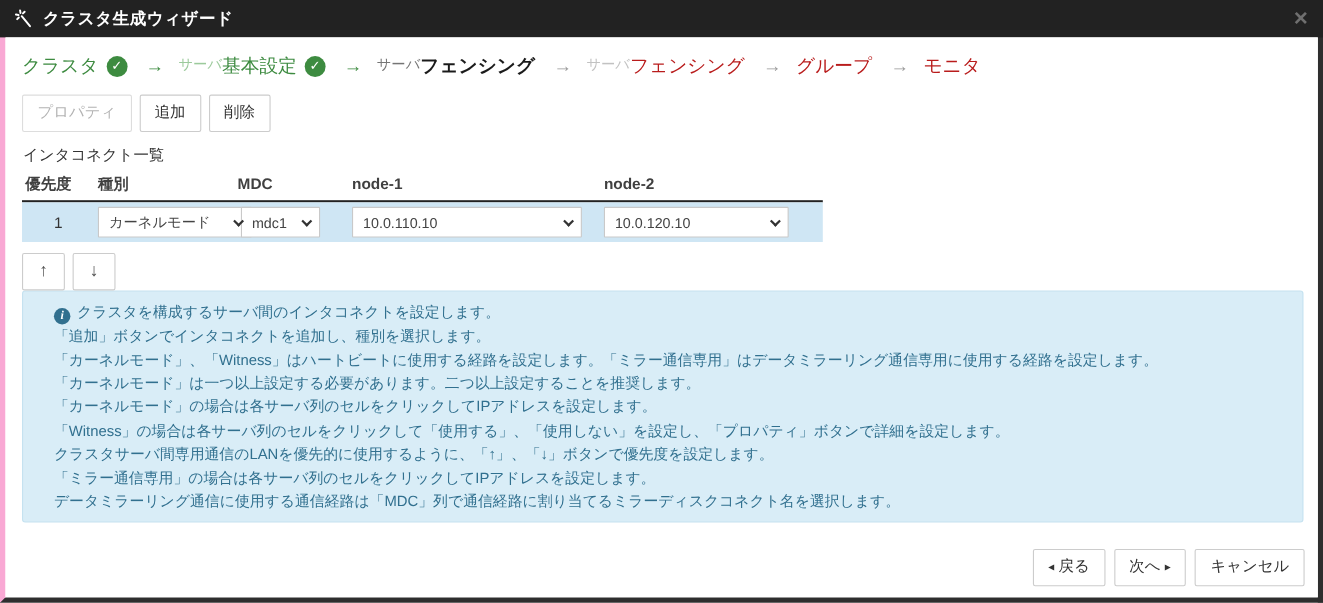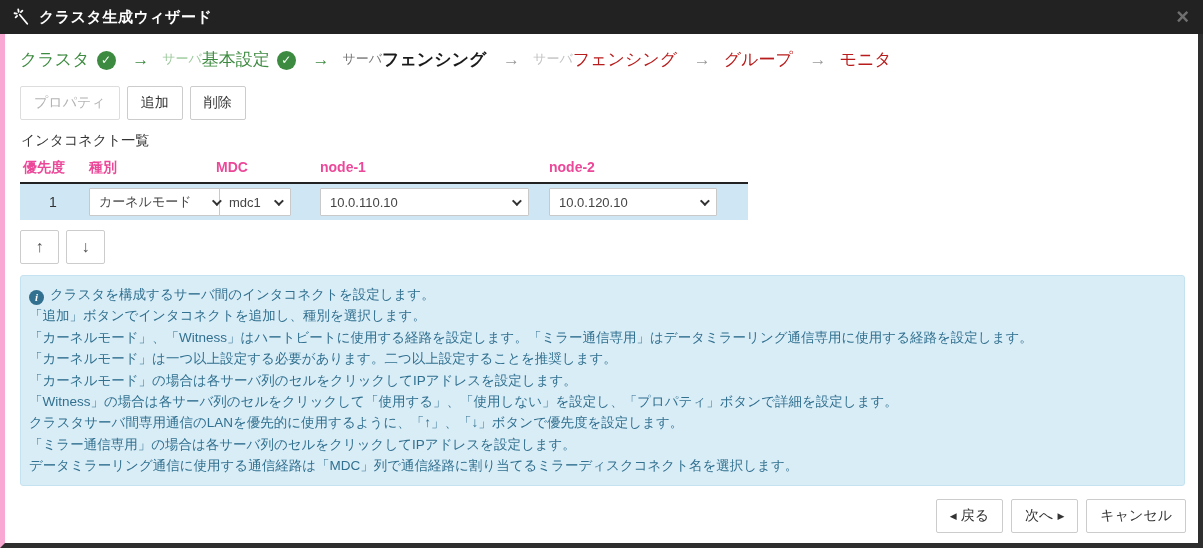--- a/index.html
+++ b/index.html
@@ -26,42 +26,42 @@
   .step.current .step-main { color:#1a1a1a; font-weight:bold; }
   .step.current .step-top { color:#757575; }
   .step.pending .step-main { color:#b91c1c; }
   .step.pending .step-top { color:#c2c2c2; }
   .check { width:19px; height:19px; border-radius:50%; background:#3d8b40; color:#fff; font-size:12px; font-weight:bold; display:inline-flex; align-items:center; justify-content:center; }
   .step-arrow { font-size:17px; line-height:24px; padding-bottom:0; }
   .step-arrow.green { color:#3d8b40; }
   .step-arrow.gray { color:#999; }
   
   .toolbar { display:flex; gap:7px; margin-bottom:12px; }
-  .btn { background:#fff; border:1px solid #ccc; border-radius:2px; color:#333; font-size:14px; padding:7px 13px; line-height:18px; cursor:pointer; font-family:Liberation Serif, serif; }
+  .btn { background:#fff; border:1px solid #ccc; border-radius:2px; color:#333; font-size:14px; padding:7px 13px; line-height:18px; cursor:pointer; font-family:Liberation Mono, monospace; }
   .btn.disabled { color:#b3b3b3; border-color:#ddd; cursor:default; }
   
   .list-title { font-size:14px; color:#333; margin:0 0 9px 1px; }
   .itable { width:728px; }
   .ithead { display:grid; grid-template-columns:66px 130px 104px 229px 199px; border-bottom:2px solid #222; padding-bottom:5px; }
-  .ithead > div { font-size:14px; font-weight:bold; color:#ec4899; }
+  .ithead > div { font-size:14px; font-weight:bold; color:#404040; }
   .h-pri { padding-left:3px; }
   .h-type { padding-left:3px; }
   .itrow { display:grid; grid-template-columns:66px 130px 104px 229px 199px; background:#cfe6f4; align-items:center; padding:4px 0; }
   .cell-pri { text-align:center; font-size:14px; color:#333; }
   .sel { background:#fff; border:1px solid #c9c9c9; border-radius:1px; height:28px; display:flex; align-items:center; justify-content:space-between; padding:0 9px 0 9px; font-size:13px; color:#444; cursor:pointer; }
   .sel-type { width:140px; margin-left:3px; }
   .sel-mdc  { width:72px;  margin-left:3px; }
   .sel-n1   { width:209px; }
   .sel-n2   { width:168px; }
   .chev { width:7px; height:7px; border-right:2px solid #333; border-bottom:2px solid #333; transform:rotate(45deg) translateY(-2px); flex:0 0 auto; margin-left:8px; }
   
   .order { display:flex; gap:7px; margin-top:10px; }
   .order .btn { width:39px; height:34px; padding:0; font-size:16px; color:#555; display:flex; align-items:center; justify-content:center; }
   
-  .infobox { margin-top:11px; margin-right:1px; background:#d9edf7; border:1px solid #c5e2f0; border-radius:3px; padding:8px 8px; color:#31708f; font-size:13.5px; line-height:21.4px; }
+  .infobox { margin-right:1px; background:#d9edf7; border:1px solid #c5e2f0; border-radius:3px; padding:8px 28px; color:#31708f; font-size:13.5px; line-height:21.4px; }
   .info-icon { display:inline-flex; width:15px; height:15px; border-radius:50%; background:#31708f; color:#fff; font-size:11px; font-weight:bold; align-items:center; justify-content:center; vertical-align:-2px; margin-right:6px; font-family:"Liberation Serif",serif; font-style:italic; }
   
   .footer { position:absolute; right:12px; bottom:10px; display:flex; gap:8px; }
   .footer .btn { padding:7px 13px; font-size:14px; display:flex; align-items:center; gap:4px; }
   .tri { font-size:9px; line-height:1; position:relative; top:0px; color:#333; }
 </style>
 </head>
 <body>
 
 <div class="dialog">

